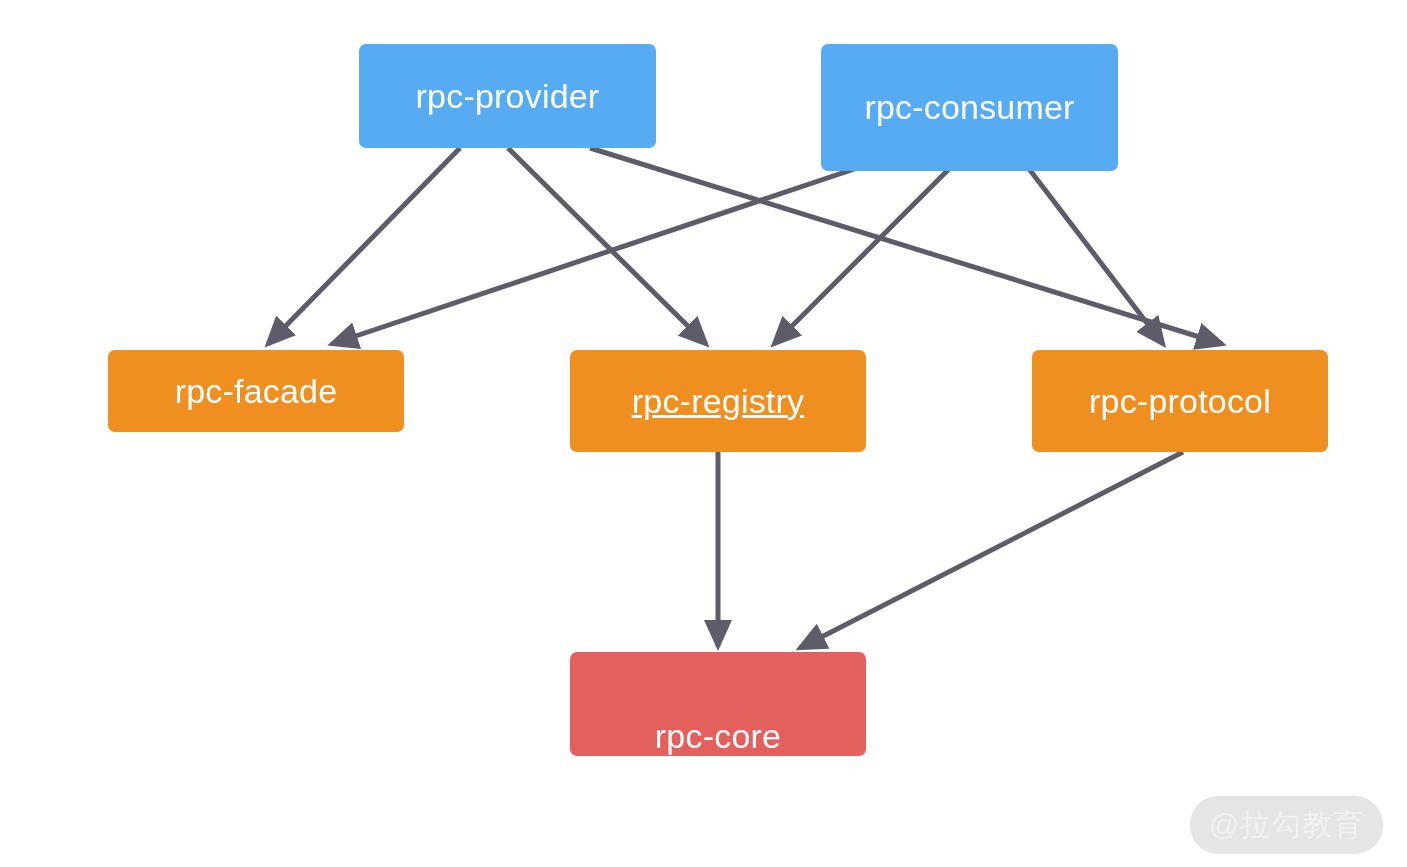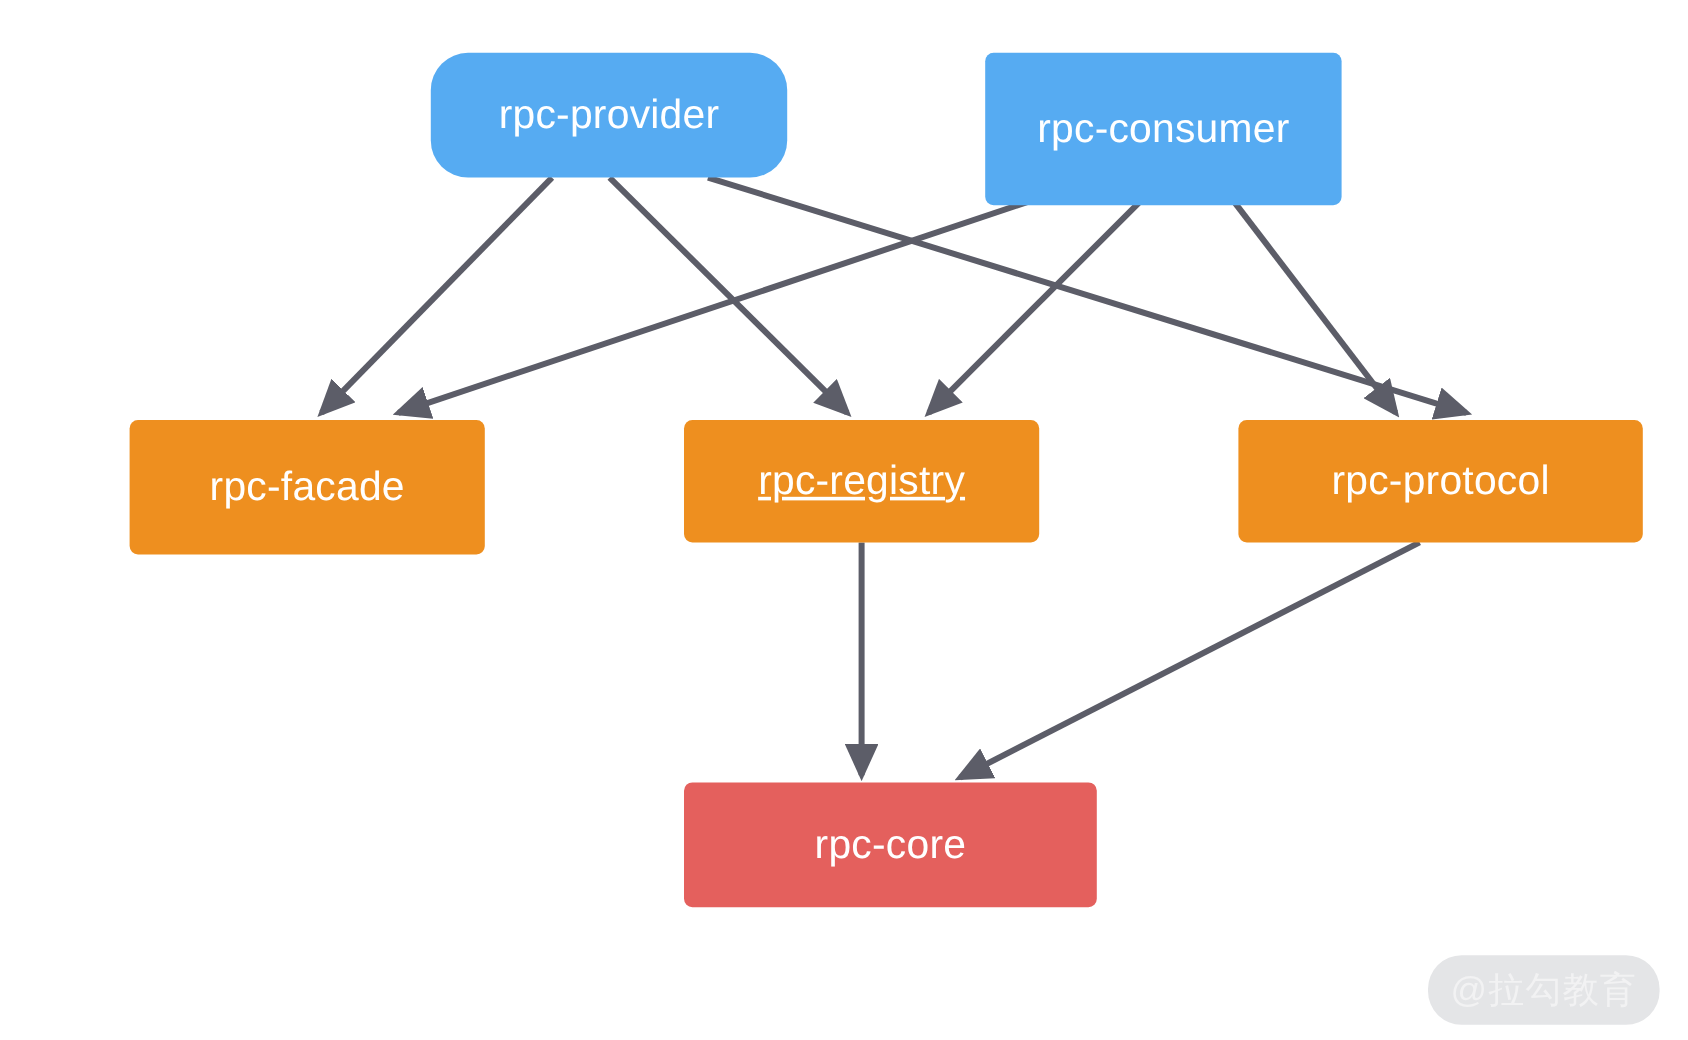--- a/index.html
+++ b/index.html
@@ -72,36 +72,36 @@
         <line x1="590" y1="148" x2="1222" y2="344" stroke="#5c5d68" stroke-width="5" stroke-linecap="butt" marker-end="url(#arrowhead)"></line>
         <line x1="917" y1="148" x2="332" y2="344" stroke="#5c5d68" stroke-width="5" stroke-linecap="butt" marker-end="url(#arrowhead)"></line>
         <line x1="970" y1="148" x2="774" y2="344" stroke="#5c5d68" stroke-width="5" stroke-linecap="butt" marker-end="url(#arrowhead)"></line>
         <line x1="1013" y1="148" x2="1163" y2="344" stroke="#5c5d68" stroke-width="5" stroke-linecap="butt" marker-end="url(#arrowhead)"></line>
         <line x1="718" y1="452" x2="718" y2="646" stroke="#5c5d68" stroke-width="5" stroke-linecap="butt" marker-end="url(#arrowhead)"></line>
         <line x1="1183" y1="452" x2="800" y2="648" stroke="#5c5d68" stroke-width="5" stroke-linecap="butt" marker-end="url(#arrowhead)"></line>
       </g>
   </svg>
 
   <div id="node-layer">
-      <div class="node" style="left: 359px; top: 44px; width: 297px; height: 104px; background: rgb(86, 171, 242); border-radius: 31px;">
+      <div class="node" style="left: 359px; top: 44px; width: 297px; height: 104px; background: rgb(86, 171, 242);">
         <span class="node-label">rpc-provider</span>
       </div>
       <div class="node" style="left: 821px; top: 44px; width: 297px; height: 127px; background: rgb(86, 171, 242);">
         <span class="node-label">rpc-consumer</span>
       </div>
-      <div class="node" style="left: 108px; top: 350px; width: 296px; height: 112px; background: rgb(238, 143, 31);">
+      <div class="node" style="left: 108px; top: 350px; width: 296px; height: 82px; background: rgb(238, 143, 31);">
         <span class="node-label">rpc-facade</span>
       </div>
       <div class="node" style="left: 570px; top: 350px; width: 296px; height: 102px; background: rgb(238, 143, 31); text-decoration: underline;">
         <span class="node-label">rpc-registry</span>
       </div>
-      <div class="node" style="left: 1032px; top: 350px; width: 337px; height: 102px; background: rgb(238, 143, 31);">
+      <div class="node" style="left: 1032px; top: 350px; width: 296px; height: 102px; background: rgb(238, 143, 31);">
         <span class="node-label">rpc-protocol</span>
       </div>
-      <div class="node" style="left: 570px; top: 652px; width: 344px; height: 104px; background: rgb(228, 96, 93);">
+      <div class="node" style="left: 570px; top: 652px; width: 296px; height: 104px; background: rgb(228, 96, 93); align-items: flex-end;">
         <span class="node-label">rpc-core</span>
       </div>
     </div>
 
   <div class="watermark" id="watermark" style="left: 1190px; top: 796px; width: 193px; height: 58px; background: rgb(228, 229, 231); color: rgb(242, 242, 243);">
     <span>@拉勾教育</span>
   </div>
 
 </div>
 

